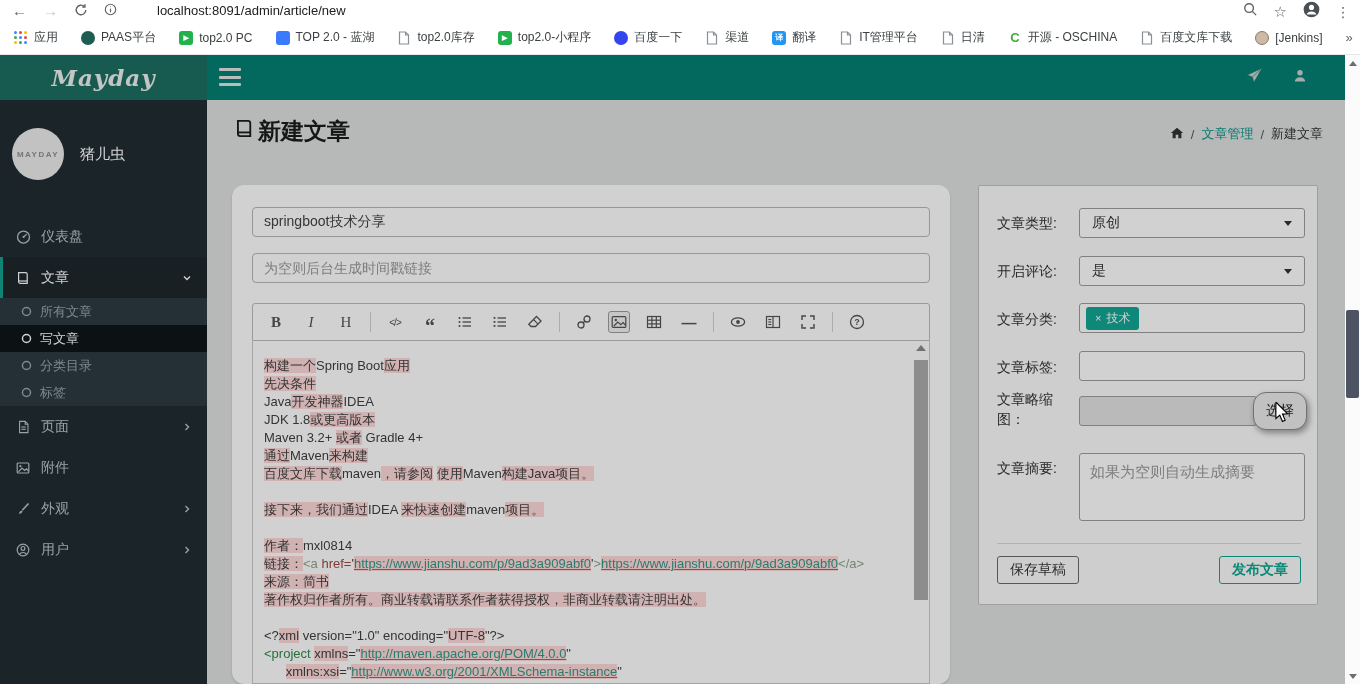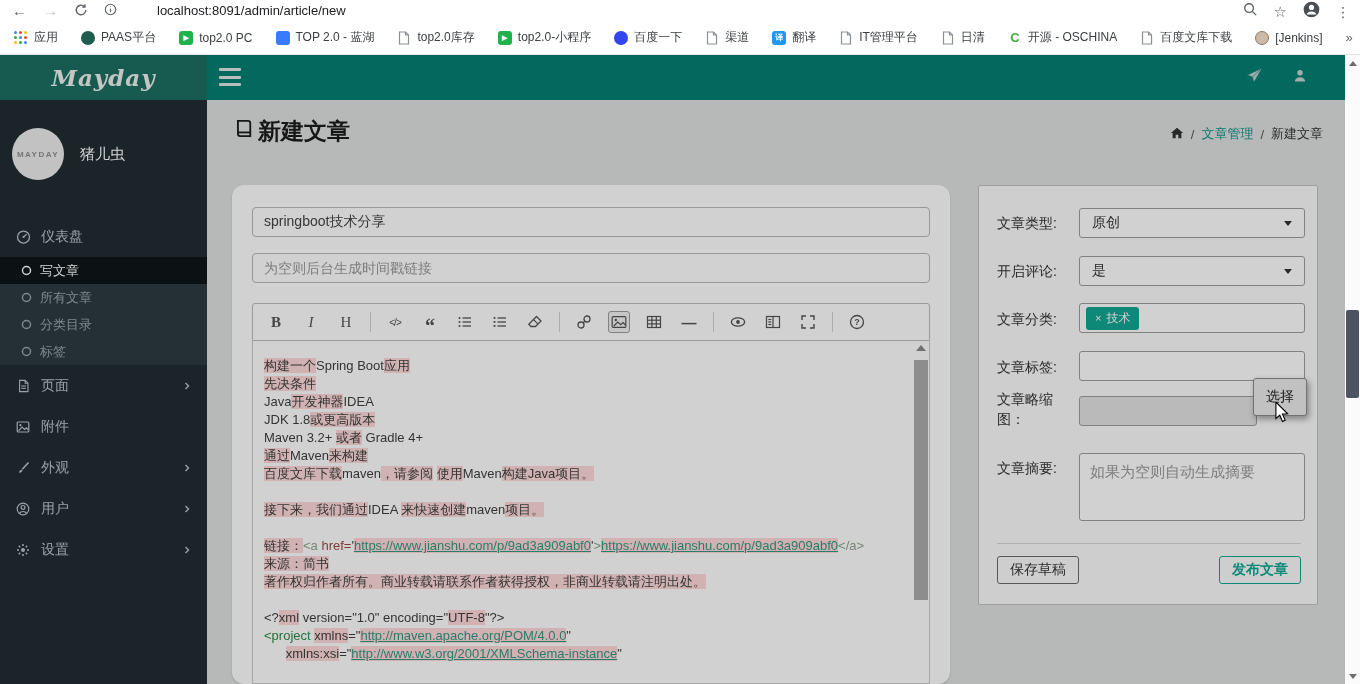--- a/index.html
+++ b/index.html
@@ -72,21 +72,21 @@
 
   
   .sidepanel{position:absolute;left:771px;top:85px;width:340px;height:420px;background:#fcfcfc;border:1px solid #c2c2c2;border-radius:2px;}
   .plabel{position:absolute;left:18px;font-size:14px;color:#333;}
   .sel{position:absolute;left:100px;width:226px;height:30px;border:1px solid #9e9e9e;border-radius:3px;background:#fff;font-size:14px;color:#333;display:flex;align-items:center;padding:0 12px;cursor:pointer;gap:25px;}
   .sel .caret{margin-left:auto;width:0;height:0;border-left:4px solid transparent;border-right:4px solid transparent;border-top:5px solid #333;}
   .pinput{position:absolute;left:100px;width:226px;height:30px;border:1px solid #9e9e9e;border-radius:3px;background:#fff;display:flex;align-items:center;padding:0 6px;font-family:"Liberation Sans",sans-serif;font-size:14px;color:#333;outline:none;}
   .cat-tag{display:inline-flex;align-items:center;gap:5px;background:#10a794;color:#fff;font-size:12px;border-radius:3px;padding:3px 9px;}
   .cat-tag .tagx{font-size:11px;cursor:pointer;}
   .thumbinput{position:absolute;left:100px;top:210px;width:178px;height:30px;background:#e3e3e3;border:1px solid #9e9e9e;border-radius:3px;}
-  .choosebtn{position:absolute;left:274px;top:192px;width:54px;height:38px;background:#ececec;border:1px solid #8a8a8a;border-radius:3px;font-size:14px;color:#222;display:flex;align-items:center;justify-content:center;box-shadow:2px 3px 6px rgba(0,0,0,.38);cursor:pointer;}
+  .choosebtn{position:absolute;left:274px;top:206px;width:54px;height:38px;background:#ececec;border:1px solid #8a8a8a;border-radius:13px;font-size:14px;color:#222;display:flex;align-items:center;justify-content:center;box-shadow:2px 3px 6px rgba(0,0,0,.38);cursor:pointer;}
   .summary{position:absolute;left:100px;top:267px;width:226px;height:68px;border:1px solid #9e9e9e;border-radius:3px;background:#fff;font-family:"Liberation Sans",sans-serif;font-size:15px;color:#333;padding:9px 10px;resize:none;outline:none;}
   .summary::placeholder{color:#9a9a9a;}
   .pdiv{position:absolute;left:18px;top:357px;width:304px;border-top:1px solid #d8d8d8;}
   .pbtn{position:absolute;top:370px;height:28px;padding:0 12px;border-radius:3px;font-size:14px;background:transparent;display:flex;align-items:center;cursor:pointer;}
   .btn-draft{left:18px;border:1px solid #6b6b6b;color:#333;}
   .btn-pub{right:16px;border:1px solid #0ca892;color:#0ca892;font-weight:bold;}
 
   
   .pagebar{position:absolute;top:55px;right:0;width:15px;height:629px;background:#fbfbfb;z-index:45;}
   .pb-arrow{position:absolute;left:0;width:15px;height:12px;display:flex;align-items:center;justify-content:center;}
@@ -252,36 +252,50 @@
       <div class="mi">
         <span class="micon">
           <svg width="15" height="15" viewBox="0 0 14 14" fill="none" stroke="currentColor" stroke-width="1.2">
             <circle cx="7" cy="7.5" r="5.6"></circle>
             <line x1="7" y1="7.5" x2="10" y2="4.8"></line>
             <circle cx="7" cy="7.5" r="1" fill="currentColor" stroke="none"></circle>
           </svg>
         </span>
         <span>仪表盘</span>
       </div>
+      <div class="mi active">
+        <span class="micon">
+          <svg width="14" height="14" viewBox="0 0 14 14" fill="none" stroke="currentColor" stroke-width="1.2">
+            <path d="M2.6 1.6 h7 a1.6 1.6 0 0 1 1.6 1.6 v9.2 h-7 a1.6 1.6 0 0 1 -1.6 -1.6 z"></path>
+            <line x1="2.6" y1="10" x2="11.2" y2="10"></line>
+          </svg>
+        </span>
+        <span>文章</span>
+        <span class="chev">
+          <svg width="10" height="10" viewBox="0 0 10 10" fill="none" stroke="currentColor" stroke-width="1.4">
+            <path d="M2 3.5 L5 6.5 L8 3.5"></path>
+          </svg>
+        </span>
+      </div>
       <div class="submenu">
+        <div class="smi">
+          <span style="display: inline-flex;">
+            <svg width="11" height="11" viewBox="0 0 12 12" fill="none" stroke="currentColor" stroke-width="1.6">
+              <circle cx="6" cy="6" r="4.4"></circle>
+            </svg>
+          </span>
+          <span>所有文章</span>
+        </div>
         <div class="smi active">
           <span style="display: inline-flex;">
             <svg width="11" height="11" viewBox="0 0 12 12" fill="none" stroke="currentColor" stroke-width="1.6">
               <circle cx="6" cy="6" r="4.4"></circle>
             </svg>
           </span>
           <span>写文章</span>
-        </div>
-        <div class="smi">
-          <span style="display: inline-flex;">
-            <svg width="11" height="11" viewBox="0 0 12 12" fill="none" stroke="currentColor" stroke-width="1.6">
-              <circle cx="6" cy="6" r="4.4"></circle>
-            </svg>
-          </span>
-          <span>所有文章</span>
         </div>
         <div class="smi">
           <span style="display: inline-flex;">
             <svg width="11" height="11" viewBox="0 0 12 12" fill="none" stroke="currentColor" stroke-width="1.6">
               <circle cx="6" cy="6" r="4.4"></circle>
             </svg>
           </span>
           <span>分类目录</span>
         </div>
         <div class="smi">
@@ -341,43 +355,20 @@
             <path d="M3.4 11.4 a4 3.4 0 0 1 7.2 0"></path>
           </svg>
         </span>
         <span>用户</span>
         <span class="chev">
           <svg width="10" height="10" viewBox="0 0 10 10" fill="none" stroke="currentColor" stroke-width="1.4">
             <path d="M3.5 2 L6.5 5 L3.5 8"></path>
           </svg>
         </span>
       </div>
-      <div class="mi">
-        <span class="micon">
-          <svg width="14" height="14" viewBox="0 0 14 14">
-            <circle cx="7" cy="7" r="2" fill="currentColor"></circle>
-            <g stroke="currentColor" stroke-width="1.5">
-              <line x1="7" y1="1" x2="7" y2="3"></line>
-              <line x1="7" y1="11" x2="7" y2="13"></line>
-              <line x1="1" y1="7" x2="3" y2="7"></line>
-              <line x1="11" y1="7" x2="13" y2="7"></line>
-              <line x1="2.8" y1="2.8" x2="4.2" y2="4.2"></line>
-              <line x1="9.8" y1="9.8" x2="11.2" y2="11.2"></line>
-              <line x1="2.8" y1="11.2" x2="4.2" y2="9.8"></line>
-              <line x1="9.8" y1="4.2" x2="11.2" y2="2.8"></line>
-            </g>
-          </svg>
-        </span>
-        <span>设置</span>
-        <span class="chev">
-          <svg width="10" height="10" viewBox="0 0 10 10" fill="none" stroke="currentColor" stroke-width="1.4">
-            <path d="M3.5 2 L6.5 5 L3.5 8"></path>
-          </svg>
-        </span>
-      </div>
     </div>
 </div>
 
 <div class="content">
   <div class="ptitle">
     <span><svg width="21" height="21" viewBox="0 0 16 16" fill="none" stroke="#1b1b1b" stroke-width="1.4">
           <path d="M3 2.2 h7.6 a1.8 1.8 0 0 1 1.8 1.8 v9.8 h-7.6 a1.8 1.8 0 0 1 -1.8 -1.8 z"></path>
           <line x1="3" y1="11" x2="12.4" y2="11"></line>
         </svg></span>
     <span>新建文章</span>
@@ -501,20 +492,21 @@
         <div class="ed-line"><span class="sg-h">构建一个</span><span class="sg-p">Spring Boot</span><span class="sg-h">应用</span></div>
         <div class="ed-line"><span class="sg-h">先决条件</span></div>
         <div class="ed-line"><span class="sg-p">Java</span><span class="sg-h">开发神器</span><span class="sg-p">IDEA</span></div>
         <div class="ed-line"><span class="sg-p">JDK 1.8</span><span class="sg-h">或更高版本</span></div>
         <div class="ed-line"><span class="sg-p">Maven 3.2+ </span><span class="sg-h">或者</span><span class="sg-p"> Gradle 4+</span></div>
         <div class="ed-line"><span class="sg-h">通过</span><span class="sg-p">Maven</span><span class="sg-h">来构建</span></div>
         <div class="ed-line"><span class="sg-h">百度文库下载</span><span class="sg-p">maven</span><span class="sg-h">，请参阅</span><span class="sg-p"> </span><span class="sg-h">使用</span><span class="sg-p">Maven</span><span class="sg-h">构建Java项目。</span></div>
         <div class="ed-line">&nbsp;</div>
         <div class="ed-line"><span class="sg-h">接下来，我们通过</span><span class="sg-p">IDEA</span><span class="sg-p"> </span><span class="sg-h">来快速创建</span><span class="sg-p">maven</span><span class="sg-h">项目。</span></div>
         <div class="ed-line">&nbsp;</div>
+        <div class="ed-line"><span class="sg-h">作者：</span><span class="sg-p">mxl0814</span></div>
         <div class="ed-line"><span class="sg-h">链接：</span><span class="sg-gtag">&lt;a </span><span class="sg-attr">href=</span><span class="sg-p">'</span><span class="sg-linkh">https://www.jianshu.com/p/9ad3a909abf0</span><span class="sg-p">'</span><span class="sg-gtag">&gt;</span><span class="sg-linkh">https://www.jianshu.com/p/9ad3a909abf0</span><span class="sg-gtag">&lt;/a&gt;</span></div>
         <div class="ed-line"><span class="sg-h">来源：简书</span></div>
         <div class="ed-line"><span class="sg-h">著作权归作者所有。商业转载请联系作者获得授权，非商业转载请注明出处。</span></div>
         <div class="ed-line">&nbsp;</div>
         <div class="ed-line"><span class="sg-p">&lt;?</span><span class="sg-h">xml</span><span class="sg-p"> version="1.0" encoding="</span><span class="sg-h">UTF-8</span><span class="sg-p">"?&gt;</span></div>
         <div class="ed-line"><span class="sg-tag">&lt;project </span><span class="sg-h">xmlns</span><span class="sg-p">="</span><span class="sg-linkh">http://maven.apache.org/POM/4.0.0</span><span class="sg-p">"</span></div>
         <div class="ed-line"><span class="sg-p">      </span><span class="sg-h">xmlns:xsi</span><span class="sg-p">="</span><span class="sg-linkh">http://www.w3.org/2001/XMLSchema-instance</span><span class="sg-p">"</span></div>
       </div>
     <div class="ed-upbtn"></div>
     <div class="ed-thumb"></div>

